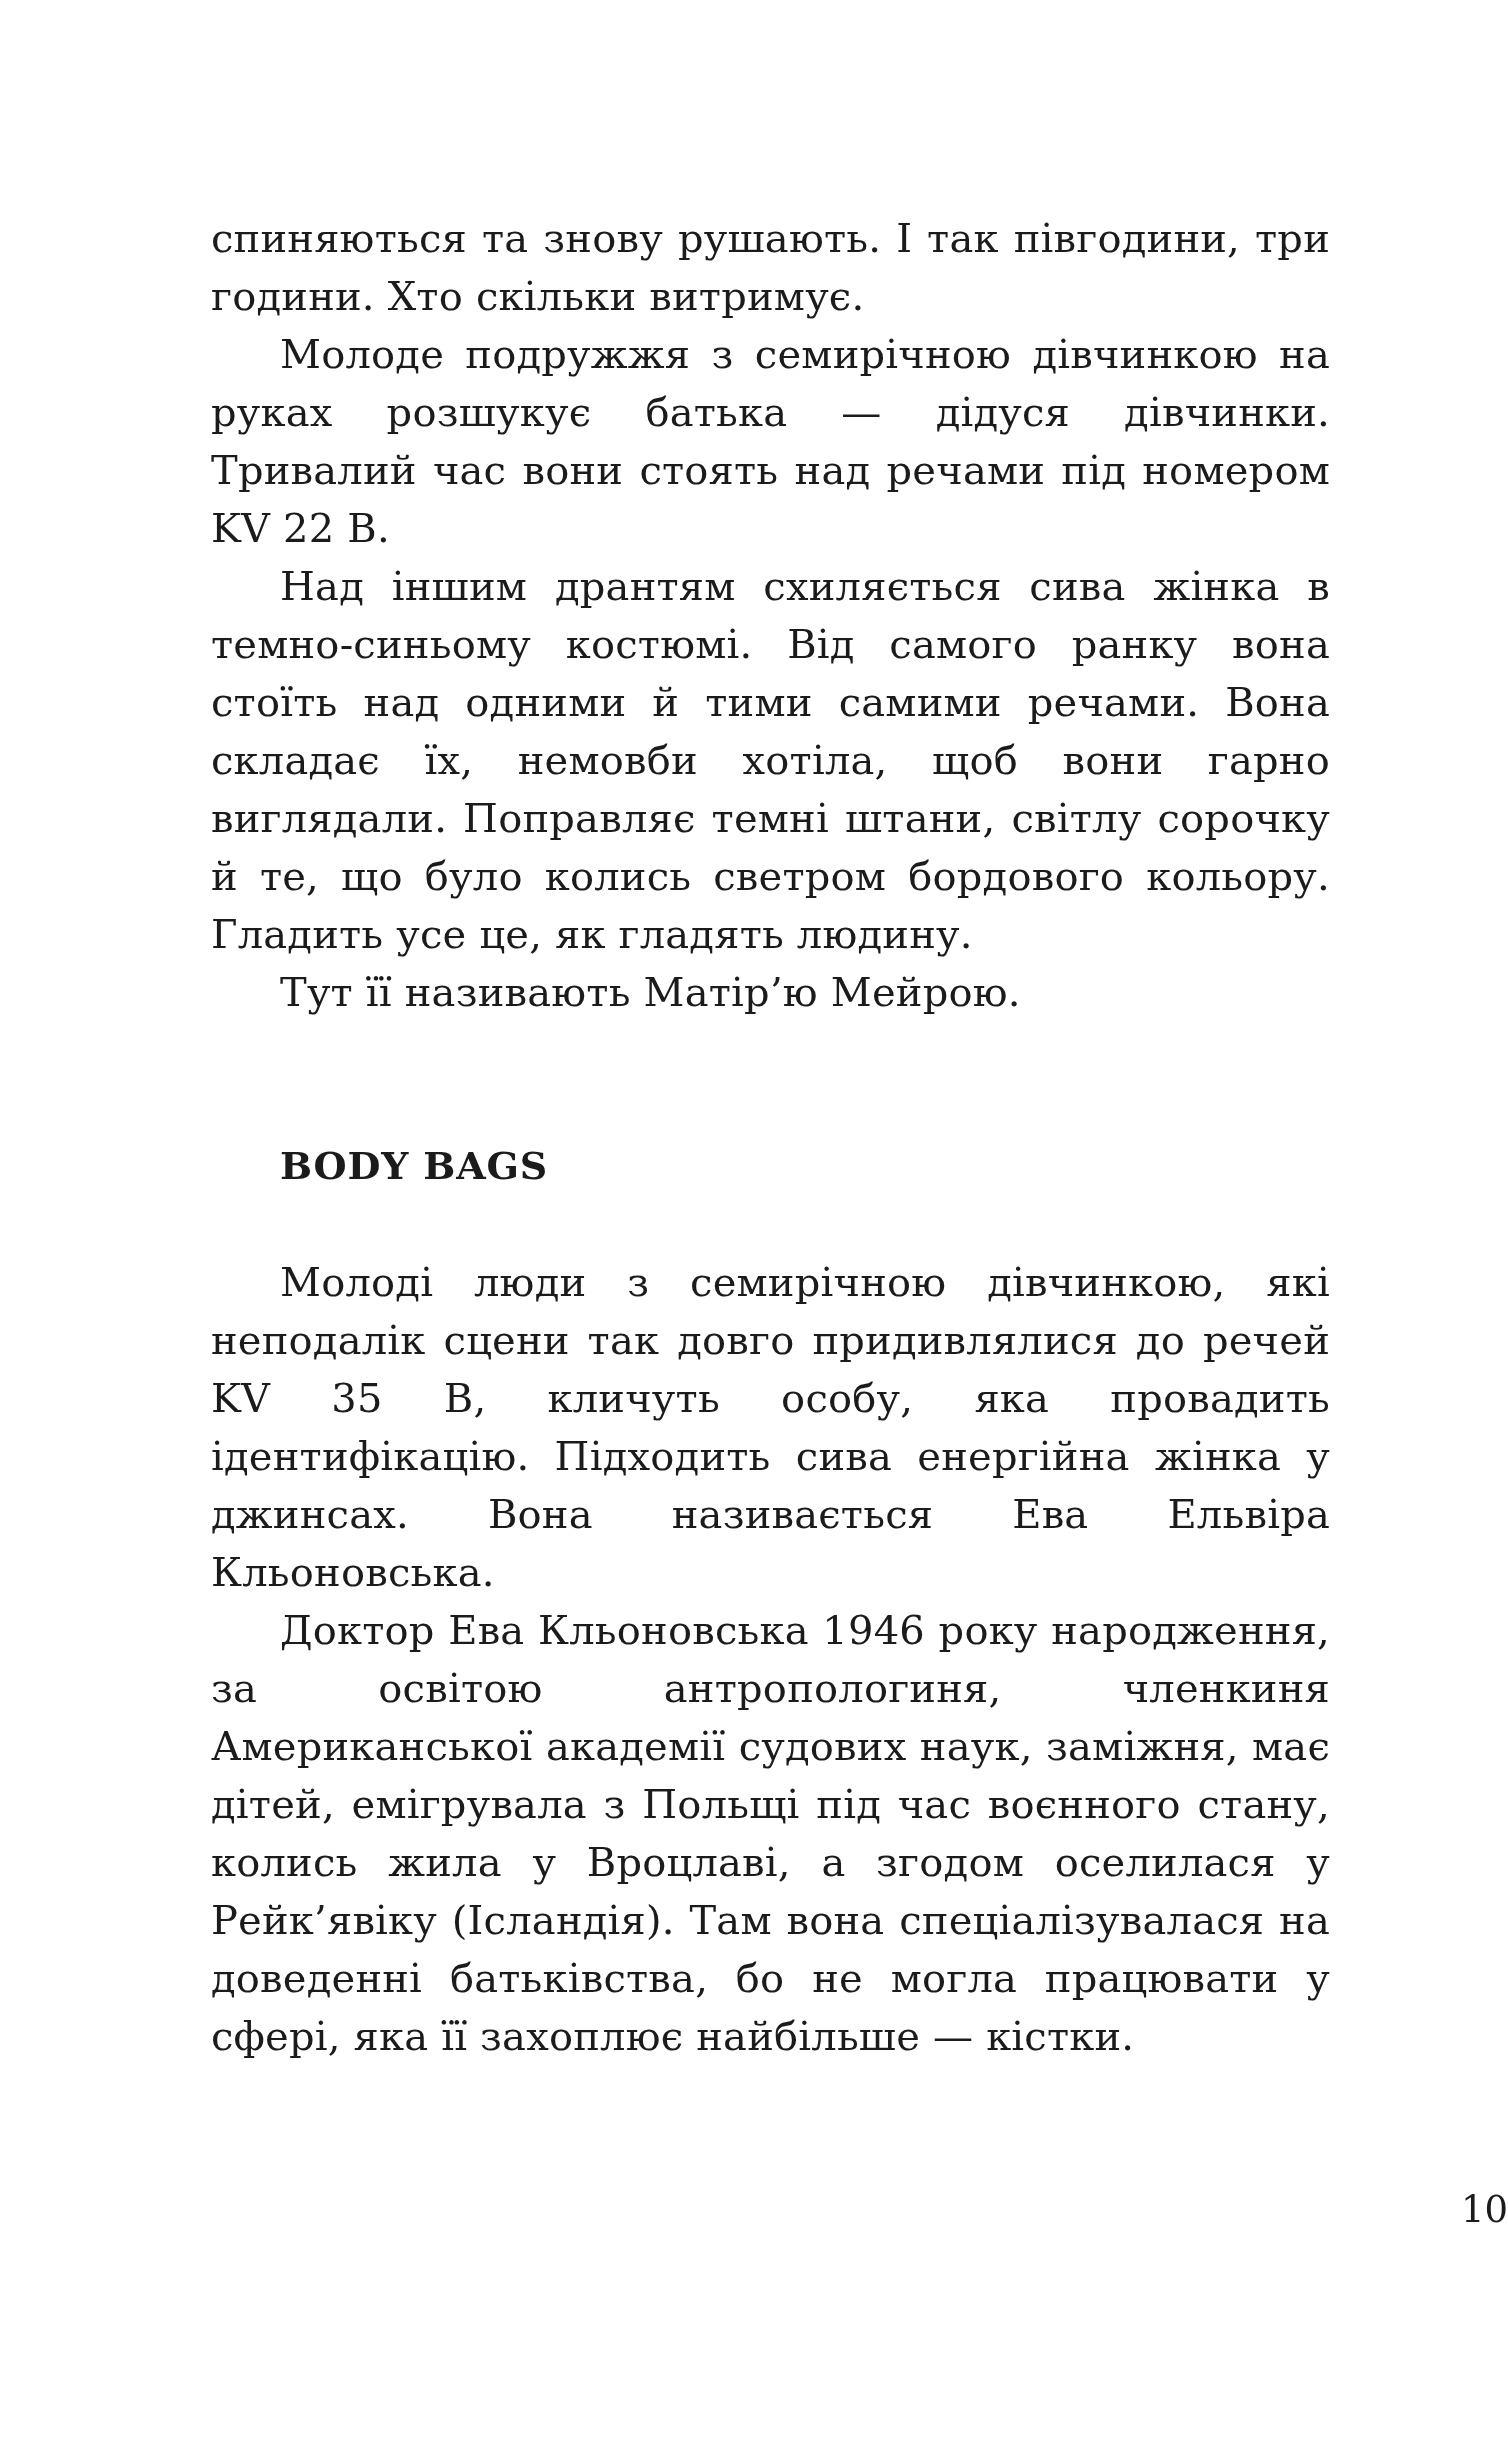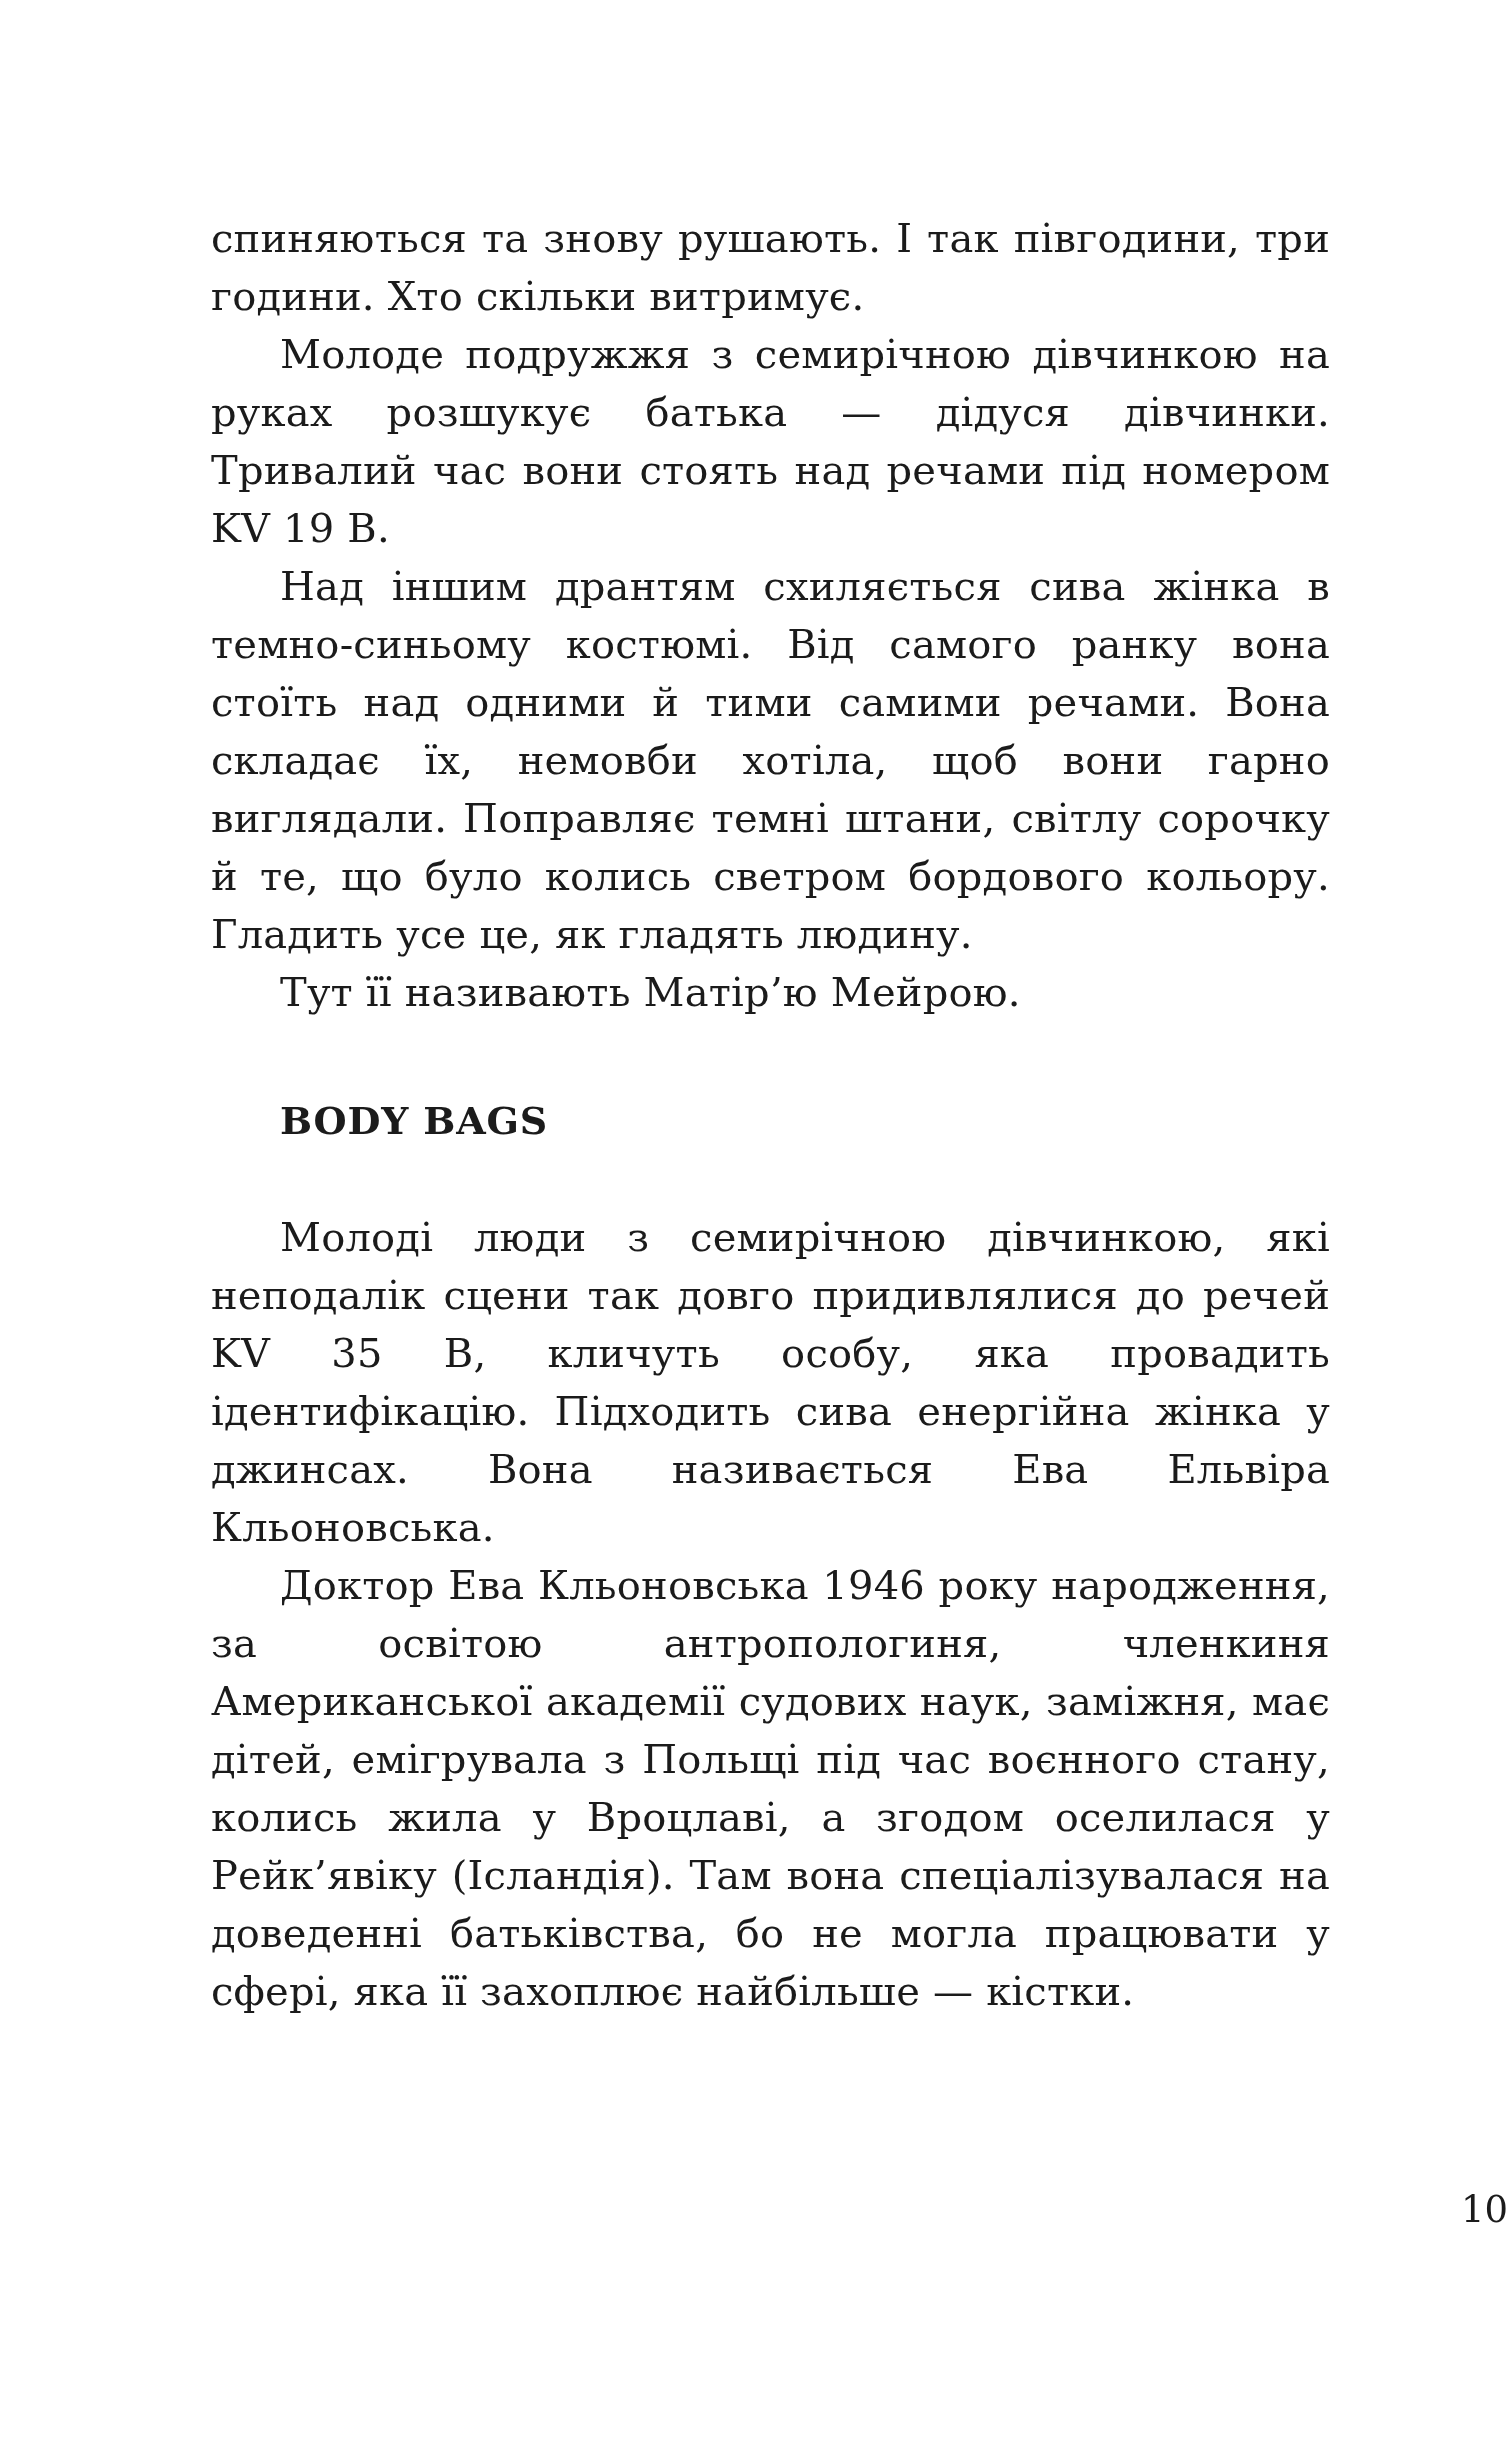--- a/index.html
+++ b/index.html
@@ -31,21 +31,21 @@
     margin: 0;
     font-size: 40px;
     line-height: 58px;
     text-align: justify;
     letter-spacing: 0.2px;
   }
   .para.indent {
     text-indent: 69px;
   }
   .heading {
-    margin: 71px 0 58px 0;
+    margin: 116px 0 58px 0;
     padding-left: 69px;
     font-size: 38px;
     line-height: 58px;
     font-weight: 700;
     letter-spacing: 0.8px;
     text-align: left;
   }
   .page-number {
     position: absolute;
     left: 0;
@@ -55,21 +55,21 @@
     font-size: 37px;
     line-height: 47px;
   }
 </style>
 </head>
 <body>
 
 <div class="page">
   <div class="text-block">
     <p class="para">спиняються та знову рушають. І так півгодини, три години. Хто скільки витримує.</p>
-    <p class="para indent">Молоде подружжя з семирічною дівчинкою на руках розшукує батька — дідуся дівчинки. Тривалий час вони стоять над речами під номером KV 19 B.</p>
+    <p class="para indent">Молоде подружжя з семирічною дівчинкою на руках розшукує батька — дідуся дівчинки. Тривалий час вони стоять над речами під номером KV 22 B.</p>
     <p class="para indent">Над іншим дрантям схиляється сива жінка в темно-синьому костюмі. Від самого ранку вона стоїть над одними й тими самими речами. Вона складає їх, немовби хотіла, щоб вони гарно виглядали. Поправляє темні штани, світлу сорочку й те, що було колись светром бордового кольору. Гладить усе це, як гладять людину.</p>
     <p class="para indent">Тут її називають Матір’ю Мейрою.</p>
 
     <h2 class="heading">BODY BAGS</h2>
 
     <p class="para indent">Молоді люди з семирічною дівчинкою, які неподалік сцени так довго придивлялися до речей KV 35 B, кличуть особу, яка провадить ідентифікацію. Підходить сива енергійна жінка у джинсах. Вона називається Ева Ельвіра Кльоновська.</p>
     <p class="para indent">Доктор Ева Кльоновська 1946 року народження, за освітою антропологиня, членкиня Американської академії судових наук, заміжня, має дітей, емігрувала з Польщі під час воєнного стану, колись жила у Вроцлаві, а згодом оселилася у Рейк’явіку (Ісландія). Там вона спеціалізувалася на доведенні батьківства, бо не могла працювати у сфері, яка її захоплює найбільше — кістки.</p>
   </div>
 
   <div class="page-number">10</div>

